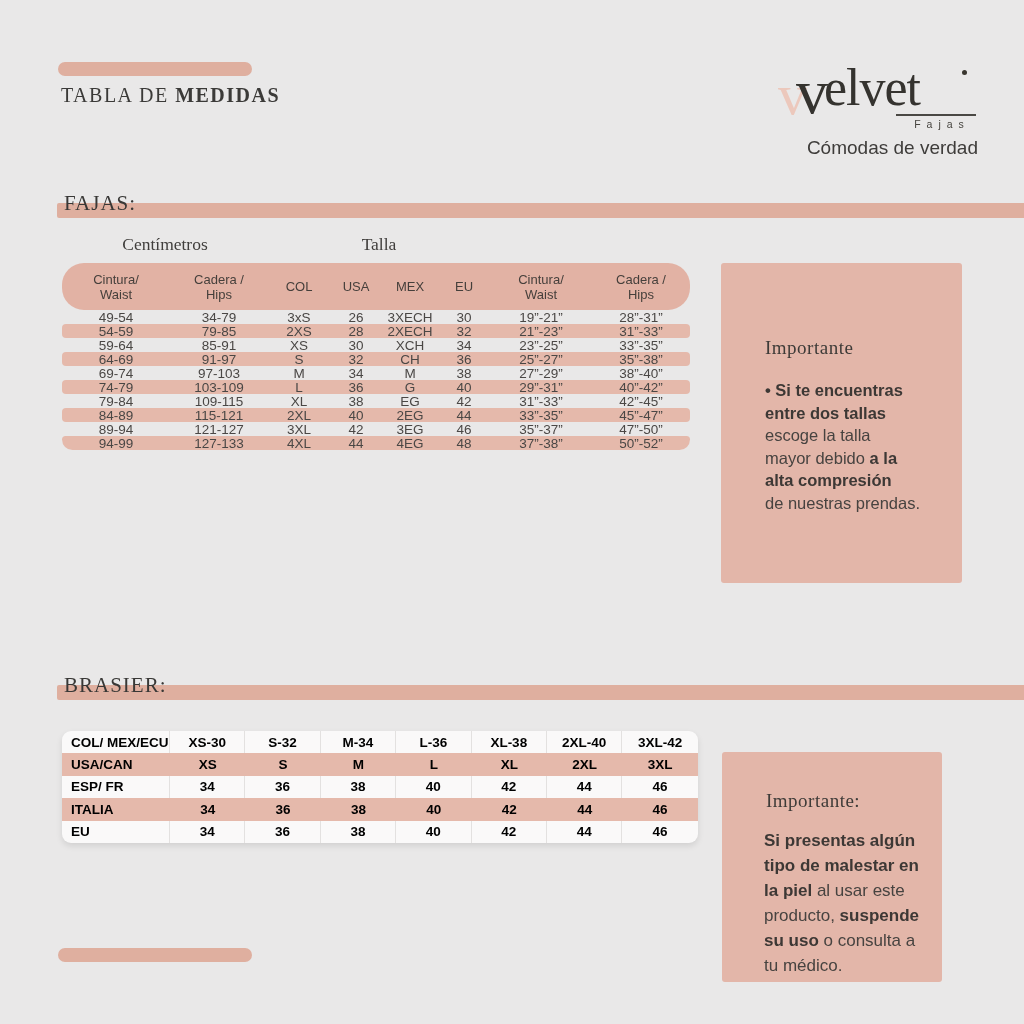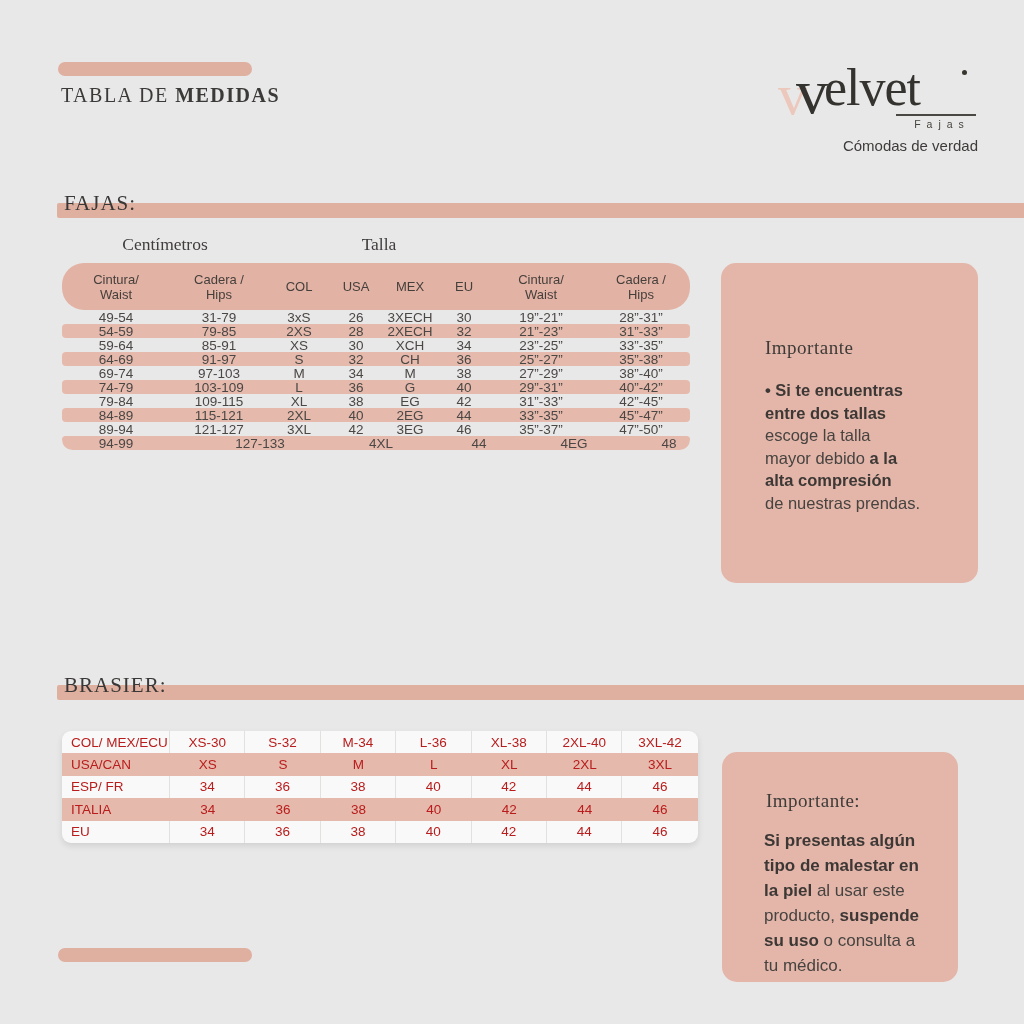--- a/index.html
+++ b/index.html
@@ -21,61 +21,61 @@
   .page-title .b{font-weight:bold;}
 
   
   .logo{position:absolute;left:778px;top:50px;width:200px;height:112px;}
   .logo-v-pink{position:absolute;left:0px;top:16px;font-size:58px;line-height:1;color:#ECC8BC;}
   .logo-word{position:absolute;left:18px;top:2px;font-size:52px;line-height:1;color:#35332F;letter-spacing:-1px;}
   .logo-word .first{display:inline-block;font-size:64px;line-height:1;transform:translateY(8px);margin-right:-3px;}
   .logo-tm{position:absolute;left:184px;top:20px;width:5px;height:5px;border-radius:50%;background:#39362F;}
   .logo-line{position:absolute;left:118px;top:64px;width:80px;height:2px;background:#4A4844;}
   .logo-sub{position:absolute;left:116px;top:68px;width:84px;text-align:center;font-size:10.5px;letter-spacing:6px;padding-left:6px;color:#46443F;}
-  .logo-tagline{position:absolute;right:0px;top:87px;font-size:15px;color:#3E3C3A;}
+  .logo-tagline{position:absolute;right:0px;top:87px;font-size:19px;color:#3E3C3A;}
 
   
   .rule{position:absolute;left:57px;right:0;height:15px;background:var(--bar);border-radius:2px 0 0 2px;}
   .rule-fajas{top:203px;}
   .rule-brasier{top:685px;}
   .section-title{position:absolute;left:64px;font-size:21px;letter-spacing:1px;color:#393836;}
   .st-fajas{top:191px;}
   .st-brasier{top:673px;}
 
   
   .fajas-grid{display:grid;grid-template-columns:108px 98px 62px 52px 56px 52px 102px 98px;width:628px;}
   .fajas-groups{position:absolute;left:62px;top:234px;}
   .fajas-groups .group{font-size:17.5px;text-align:center;color:#403E3C;}
   .fajas-header{position:absolute;left:62px;top:263px;height:47px;background:var(--hdr);border-radius:22px;align-items:center;}
   .fajas-header .cell{font-size:13px;line-height:15px;text-align:center;color:#453F3B;}
   .fajas-body{position:absolute;left:62px;top:310px;width:628px;}
   .fajas-body .trow{height:14px;align-items:center;}
   .fajas-body .trow.pink{background:var(--stripe);border-radius:4px;}
-  .fajas-body .trow.last{border-radius:4px 4px 12px 12px;gap:41px;}
+  .fajas-body .trow.last{border-radius:4px 4px 12px 12px;}
   .fajas-body .cell{font-size:13.5px;text-align:center;color:#4A4745;}
 
   
-  .note{position:absolute;background:var(--box);border-radius:15px;padding-left:16px;}
+  .note{position:absolute;background:var(--box);border-radius:3px;}
   .note-1{left:721px;top:263px;width:241px;height:320px;}
   .note-2{left:722px;top:752px;width:220px;height:230px;}
   .note-title{position:absolute;left:44px;font-size:19px;letter-spacing:0.5px;color:#3E3B38;}
   .note-1 .note-title{top:74px;}
   .note-2 .note-title{top:38px;}
   .note-text{position:absolute;left:44px;color:#474340;}
   .note-1 .note-text{top:116px;font-size:16.5px;line-height:22.5px;}
   .note-2 .note-text{top:76px;left:42px;font-size:17px;line-height:25px;}
   .note-line{white-space:nowrap;}
   .note-line .b{font-weight:bold;color:#3D3835;}
 
   
   .brasier-table{position:absolute;left:62px;top:731px;width:636px;background:var(--card);
     border-radius:9px;box-shadow:0 3px 6px rgba(0,0,0,0.10);overflow:hidden;}
   .brasier-row{display:grid;grid-template-columns:108px repeat(7,75.4px);height:22.4px;align-items:center;}
   .brasier-row.pink{background:var(--stripe);}
-  .brasier-row .cell{font-size:13.5px;text-align:center;color:#b91c1c;height:100%;display:flex;align-items:center;justify-content:center;}
+  .brasier-row .cell{font-size:13.5px;text-align:center;color:#000000;height:100%;display:flex;align-items:center;justify-content:center;font-weight:bold;}
   .brasier-row .cell.label{justify-content:flex-start;padding-left:9px;}
   .brasier-row.white .cell{border-right:1px solid #E3E1E0;}
   .brasier-row.white .cell:last-child{border-right:none;}
 </style>
 </head>
 <body>
 
 <div class="canvas">
 
   <div class="pill pill-top"></div>
@@ -127,21 +127,21 @@
         <div>Waist</div>
       </div>
       <div class="cell">
         <div>Cadera /</div>
         <div>Hips</div>
       </div>
     </div>
   <div class="fajas-body" id="fajas-body">
       <div class="trow fajas-grid">
         <div class="cell">49-54</div>
-        <div class="cell">31-79</div>
+        <div class="cell">34-79</div>
         <div class="cell">3xS</div>
         <div class="cell">26</div>
         <div class="cell">3XECH</div>
         <div class="cell">30</div>
         <div class="cell">19”-21”</div>
         <div class="cell">28”-31”</div>
       </div>
       <div class="trow fajas-grid pink">
         <div class="cell">54-59</div>
         <div class="cell">79-85</div>

